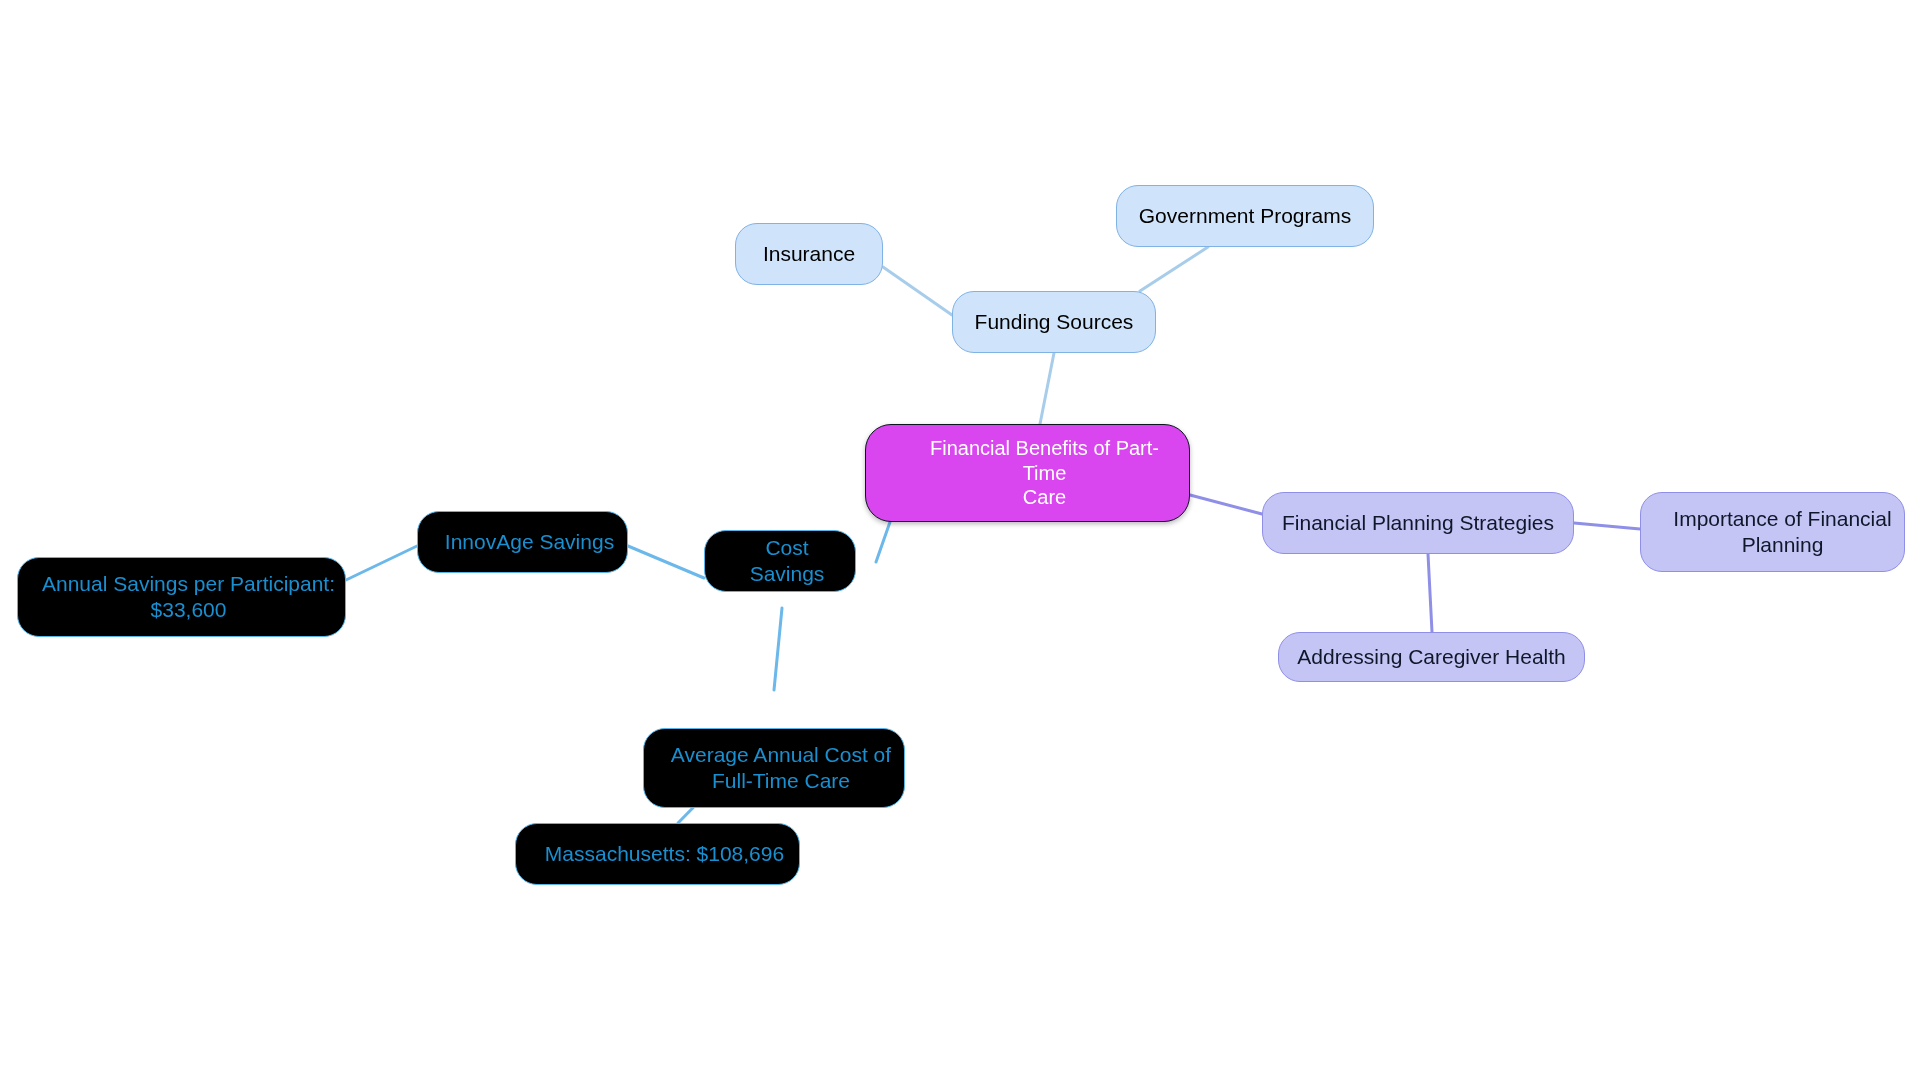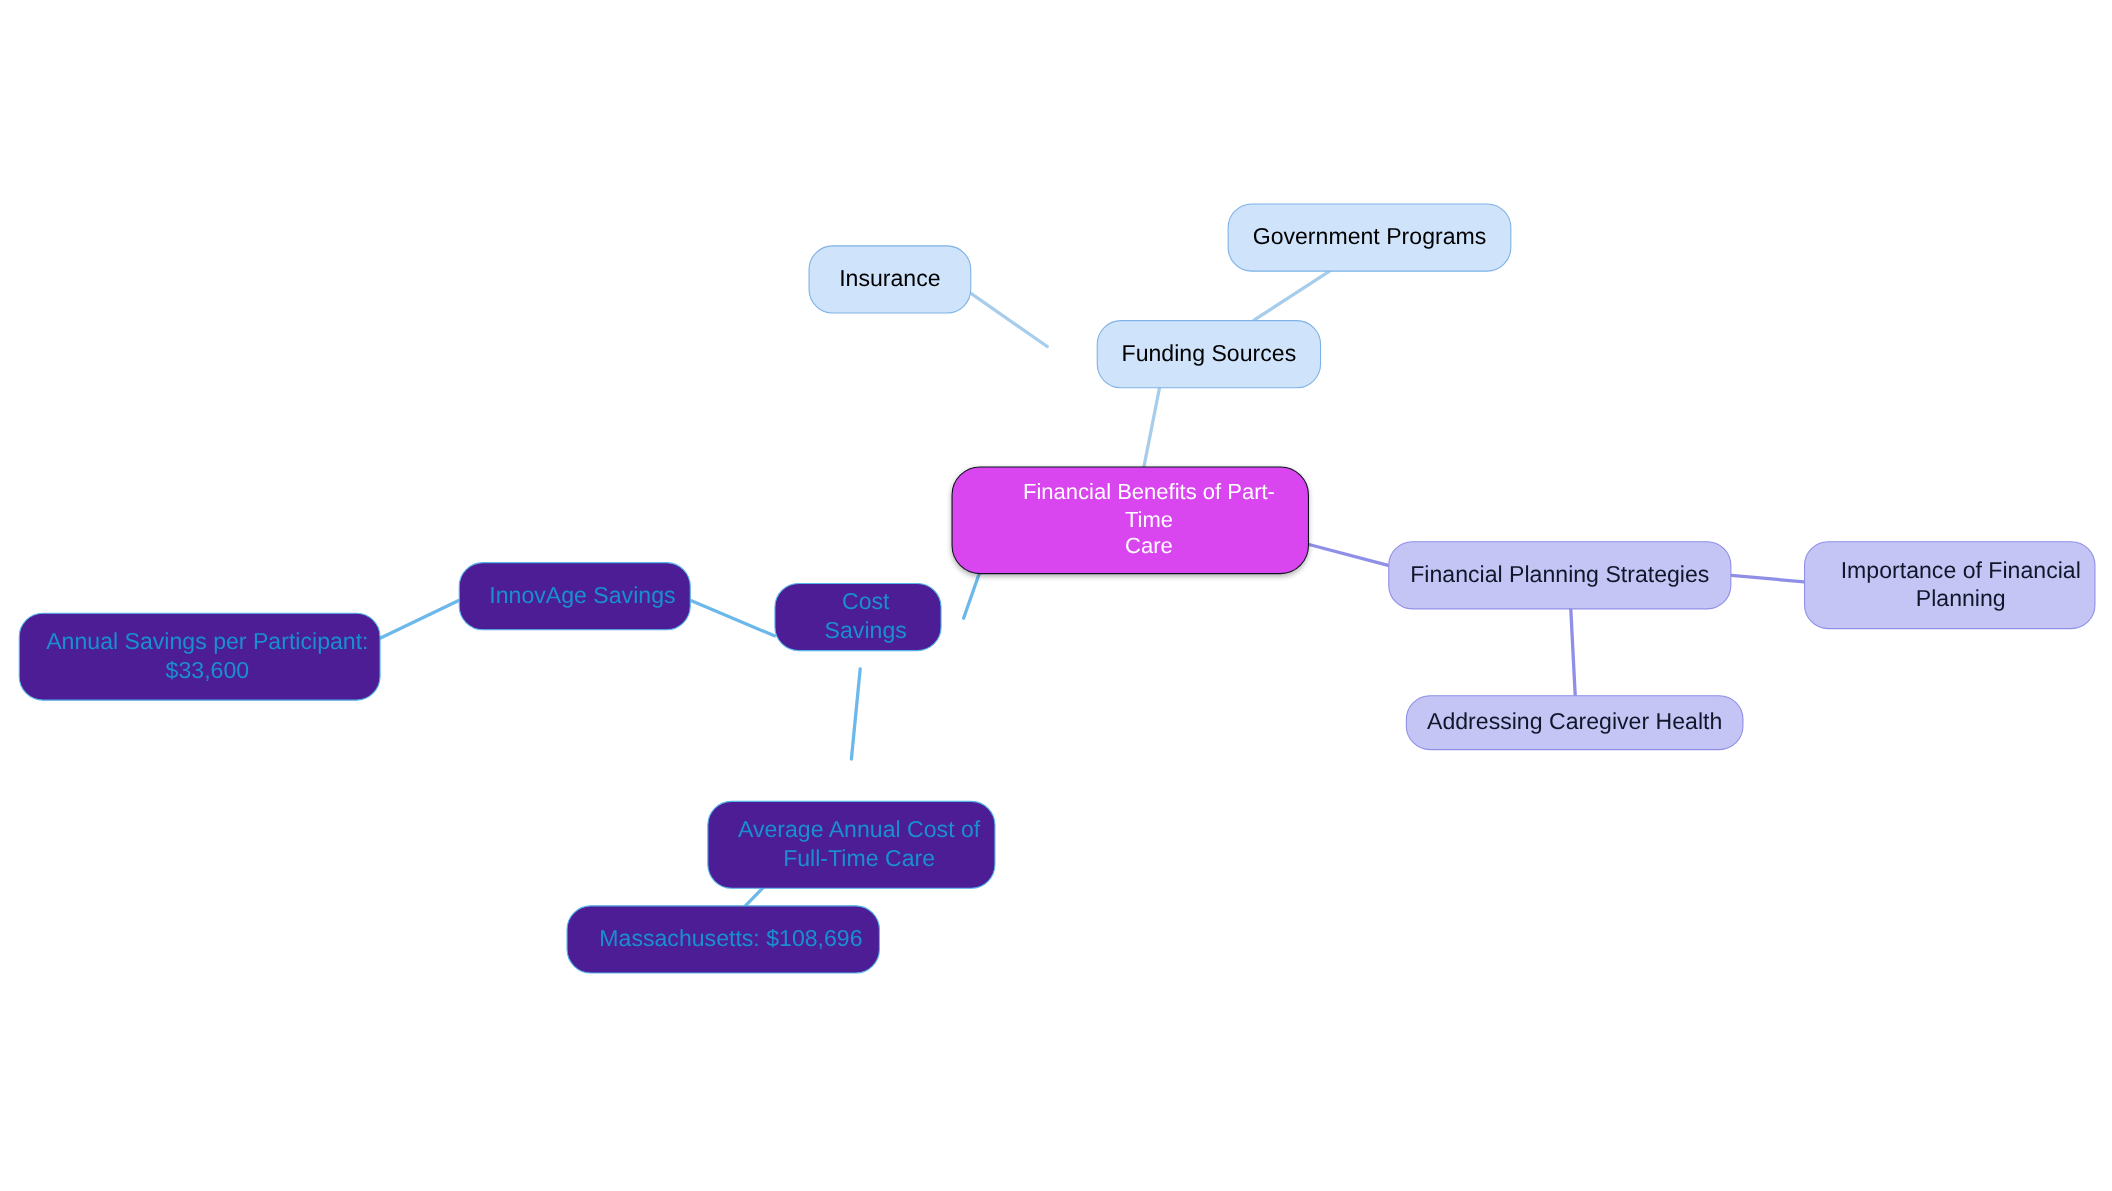--- a/index.html
+++ b/index.html
@@ -46,21 +46,21 @@
     box-shadow: 0 2px 5px rgba(0,0,0,0.28);
     padding-left: 44px;
   }
   .node-blue {
     background: #cfe3fb;
     border-color: #7fb2e5;
     color: #000000;
     font-size: 21px;
   }
   .node-sky {
-    background: #4c1d95;
+    background: #000000;
     border-color: #56b4e9;
     color: #1a8fd0;
     font-size: 21px;
     padding-left: 24px;
   }
   .node-purple {
     background: #c5c5f5;
     border-color: #8f8fe8;
     color: #0f172a;
     font-size: 21px;
@@ -79,21 +79,21 @@
       <line x1="417" y1="546" x2="346" y2="580" stroke="#6cb8ea" stroke-width="3" stroke-linecap="round"></line>
       <line x1="782" y1="608" x2="774" y2="690" stroke="#6cb8ea" stroke-width="3" stroke-linecap="round"></line>
       <line x1="730" y1="770" x2="678" y2="823" stroke="#6cb8ea" stroke-width="3" stroke-linecap="round"></line>
       <line x1="1190" y1="495" x2="1262" y2="514" stroke="#8f8fe8" stroke-width="3" stroke-linecap="round"></line>
       <line x1="1574" y1="523" x2="1640" y2="529" stroke="#8f8fe8" stroke-width="3" stroke-linecap="round"></line>
       <line x1="1428" y1="554" x2="1432" y2="632" stroke="#8f8fe8" stroke-width="3" stroke-linecap="round"></line>
     </svg>
   <div id="node-layer">
       <div class="node node-root" style="left: 865px; top: 424px; width: 325px; height: 98px;">Financial Benefits of Part-Time
 Care</div>
-      <div class="node node-blue" style="left: 952px; top: 291px; width: 204px; height: 62px; margin-left: 45px;">Funding Sources</div>
+      <div class="node node-blue" style="left: 952px; top: 291px; width: 204px; height: 62px;">Funding Sources</div>
       <div class="node node-blue" style="left: 735px; top: 223px; width: 148px; height: 62px;">Insurance</div>
       <div class="node node-blue" style="left: 1116px; top: 185px; width: 258px; height: 62px;">Government Programs</div>
       <div class="node node-sky" style="left: 704px; top: 530px; width: 152px; height: 62px;">Cost Savings</div>
       <div class="node node-sky" style="left: 417px; top: 511px; width: 211px; height: 62px;">InnovAge Savings</div>
       <div class="node node-sky" style="left: 17px; top: 557px; width: 329px; height: 80px;">Annual Savings per Participant:
 $33,600</div>
       <div class="node node-sky" style="left: 643px; top: 690px; width: 262px; height: 80px; margin-top: 38px;">Average Annual Cost of
 Full-Time Care</div>
       <div class="node node-sky" style="left: 515px; top: 823px; width: 285px; height: 62px;">Massachusetts: $108,696</div>
       <div class="node node-purple" style="left: 1262px; top: 492px; width: 312px; height: 62px;">Financial Planning Strategies</div>

